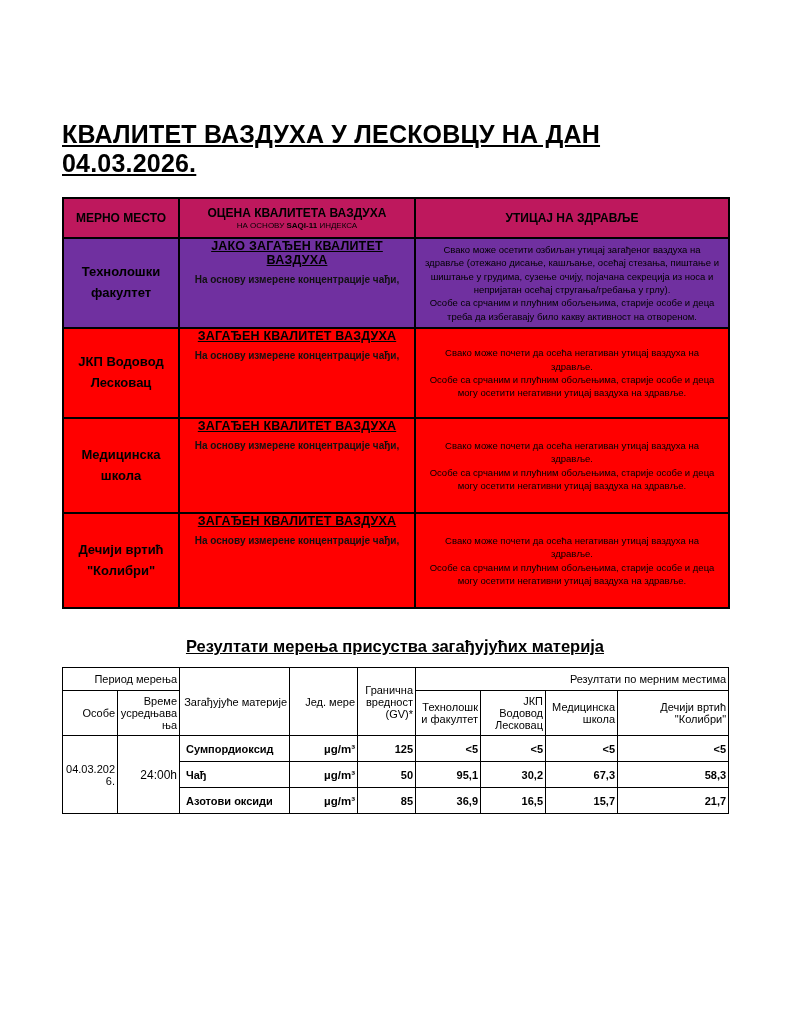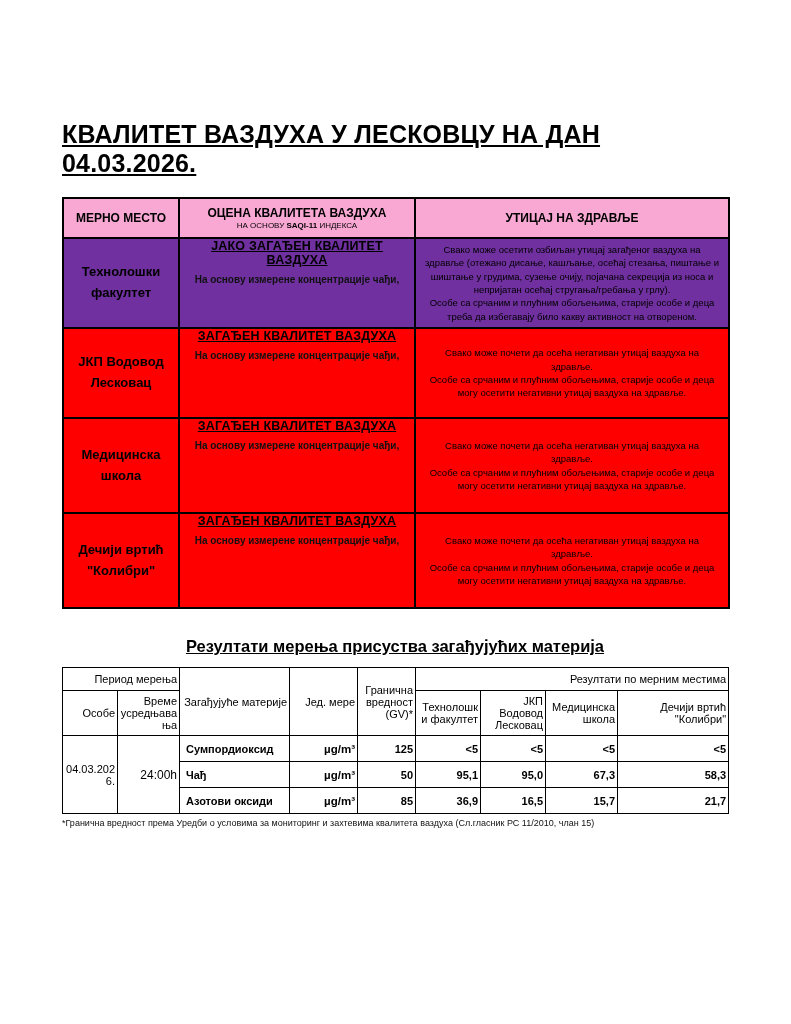--- a/index.html
+++ b/index.html
@@ -23,21 +23,21 @@
   .doc-title span { text-decoration:underline; }
   .stray-mark {
     position:absolute; left:56px; top:122px;
     font-size:8px; color:#444;
   }
 
   
   table { border-collapse:collapse; table-layout:fixed; }
   .t1 { width:666px; margin-top:19px; }
   .t1 th, .t1 td { border:2px solid #000; vertical-align:middle; text-align:center; }
-  .t1 .hdr-row { height:40px; background:#f9a8d4; }
+  .t1 .hdr-row { height:40px; background:#be185d; }
   .t1 .hdr-main { font-size:12px; font-weight:bold; }
   .t1 .hdr-sub { font-size:8px; font-weight:normal; margin-top:1px; }
   .t1 .hdr-sub .saqi { font-weight:bold; }
   .station-cell { font-size:13px; font-weight:bold; line-height:1.6; padding:0 10px; }
   .rating-cell { vertical-align:top !important; }
   .rating-title { font-size:12.5px; font-weight:bold; text-decoration:underline; letter-spacing:0.2px; }
   .rating-basis { font-size:10px; margin-top:7px; font-weight:600; color:#111; }
   .health-cell { font-size:9.5px; line-height:1.42; padding:3px 7px; white-space:pre-line; font-weight:500; }
   .r1 { height:90px; }
   .r2 { height:90px; }
@@ -178,31 +178,30 @@
       <td class="val">&lt;5</td>
       <td class="val">&lt;5</td>
       <td class="val">&lt;5</td>
       <td class="val">&lt;5</td>
     </tr>
     <tr class="dr">
       <td class="pollutant">Чађ</td>
       <td class="unit">µg/m³</td>
       <td class="val">50</td>
       <td class="val">95,1</td>
-      <td class="val">95,0</td>
+      <td class="val">30,2</td>
       <td class="val">67,3</td>
       <td class="val">58,3</td>
     </tr>
     <tr class="dr">
       <td class="pollutant">Азотови оксиди</td>
       <td class="unit">µg/m³</td>
       <td class="val">85</td>
       <td class="val">36,9</td>
       <td class="val">16,5</td>
       <td class="val">15,7</td>
       <td class="val">21,7</td>
     </tr>
   </tbody>
     </table>
 
-  <div class="footnote">*Гранична вредност према Уредби о условима за мониторинг и захтевима квалитета ваздуха (Сл.гласник РС 11/2010, члан 15)</div>
 
 </div>
 
 </body></html>

